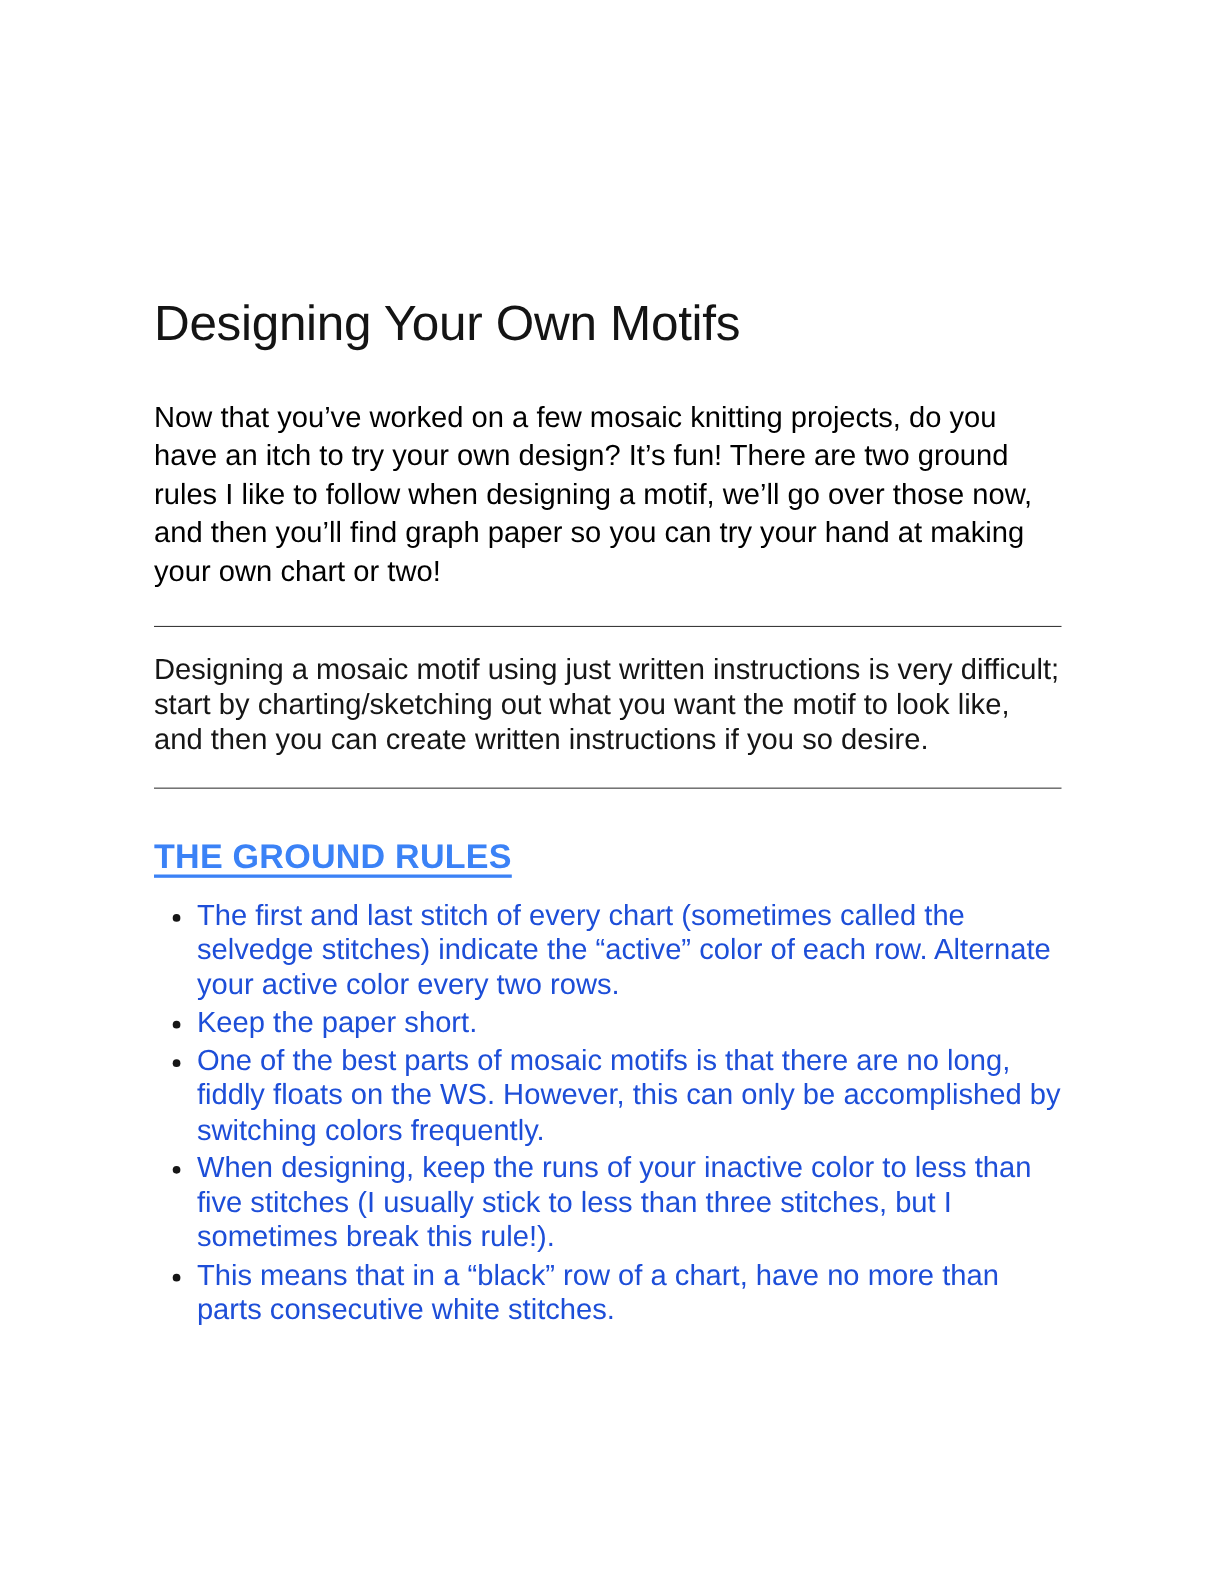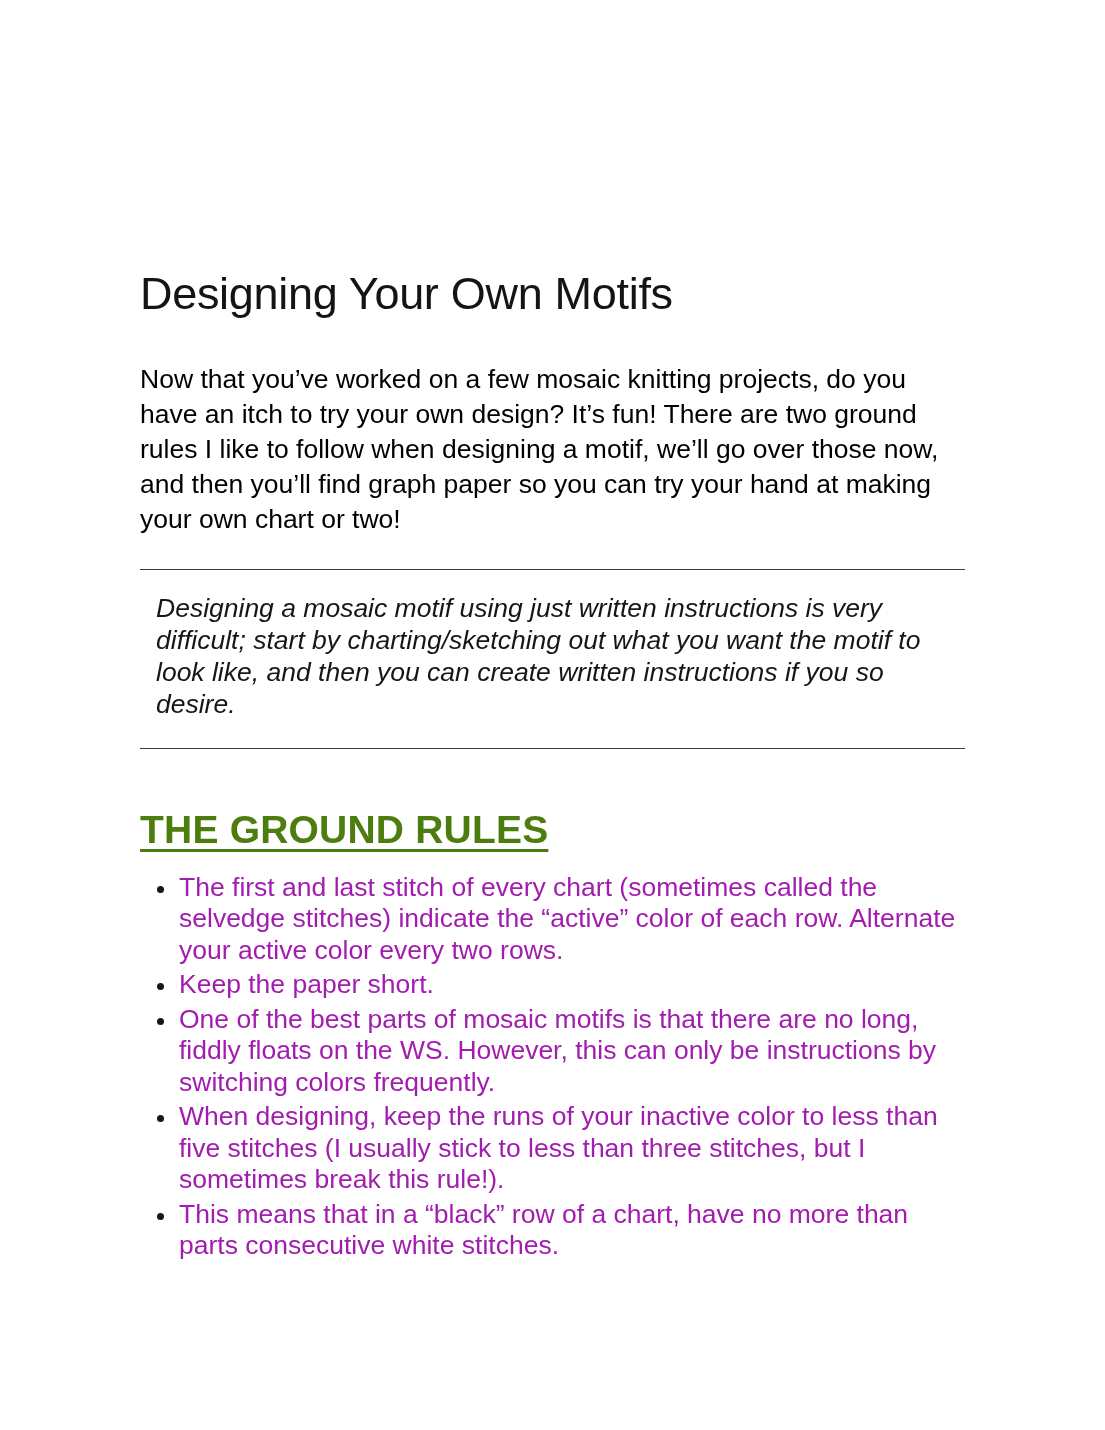--- a/index.html
+++ b/index.html
@@ -52,44 +52,42 @@
       margin-top: 38px;
       font-size: 19px;
       font-weight: 700;
       letter-spacing: 0.5px;
       color: #141414;
     }
 
     .tip-text {
       margin-top: 22px;
       font-size: 26.5px;
-      font-style: italic;
       line-height: 32px;
       color: #161616;
-      margin-left: 16px;
     }
 
     .section-heading {
-      margin-top: 59px;
-      font-size: 39px;
+      margin-top: 44px;
+      font-size: 31px;
       font-weight: 700;
       letter-spacing: 0.2px;
-      color: #4d7c0f;
+      color: #3b82f6;
       text-decoration: underline;
       text-decoration-thickness: 2.5px;
       text-underline-offset: 6px;
     }
 
     .rules-list {
       margin-top: 20px;
       padding-left: 37px;
       list-style: disc;
       font-size: 26.5px;
       line-height: 31.5px;
-      color: #a21caf;
+      color: #1d4ed8;
     }
 
     .rules-list li {
       margin-bottom: 3px;
       padding-left: 2px;
     }
 
     .rules-list li::marker {
       font-size: 22px;
       color: #161616;
@@ -109,18 +107,18 @@
 
   <p class="tip-text">Designing a mosaic motif using just written instructions is very difficult; start by charting/sketching out what you want the motif to look like, and then you can create written instructions if you so desire.</p>
 
   <hr class="rule rule-bottom">
 
   <h2 class="section-heading">THE GROUND RULES</h2>
 
   <ul class="rules-list">
     <li>The first and last stitch of every chart (sometimes called the selvedge stitches) indicate the “active” color of each row. Alternate your active color every two rows.</li>
     <li>Keep the paper short.</li>
-    <li>One of the best parts of mosaic motifs is that there are no long, fiddly floats on the WS. However, this can only be instructions by switching colors frequently.</li>
+    <li>One of the best parts of mosaic motifs is that there are no long, fiddly floats on the WS. However, this can only be accomplished by switching colors frequently.</li>
     <li>When designing, keep the runs of your inactive color to less than five stitches (I usually stick to less than three stitches, but I sometimes break this rule!).</li>
     <li>This means that in a “black” row of a chart, have no more than parts consecutive white stitches.</li>
   </ul>
 
 </div>
 
 </body></html>

